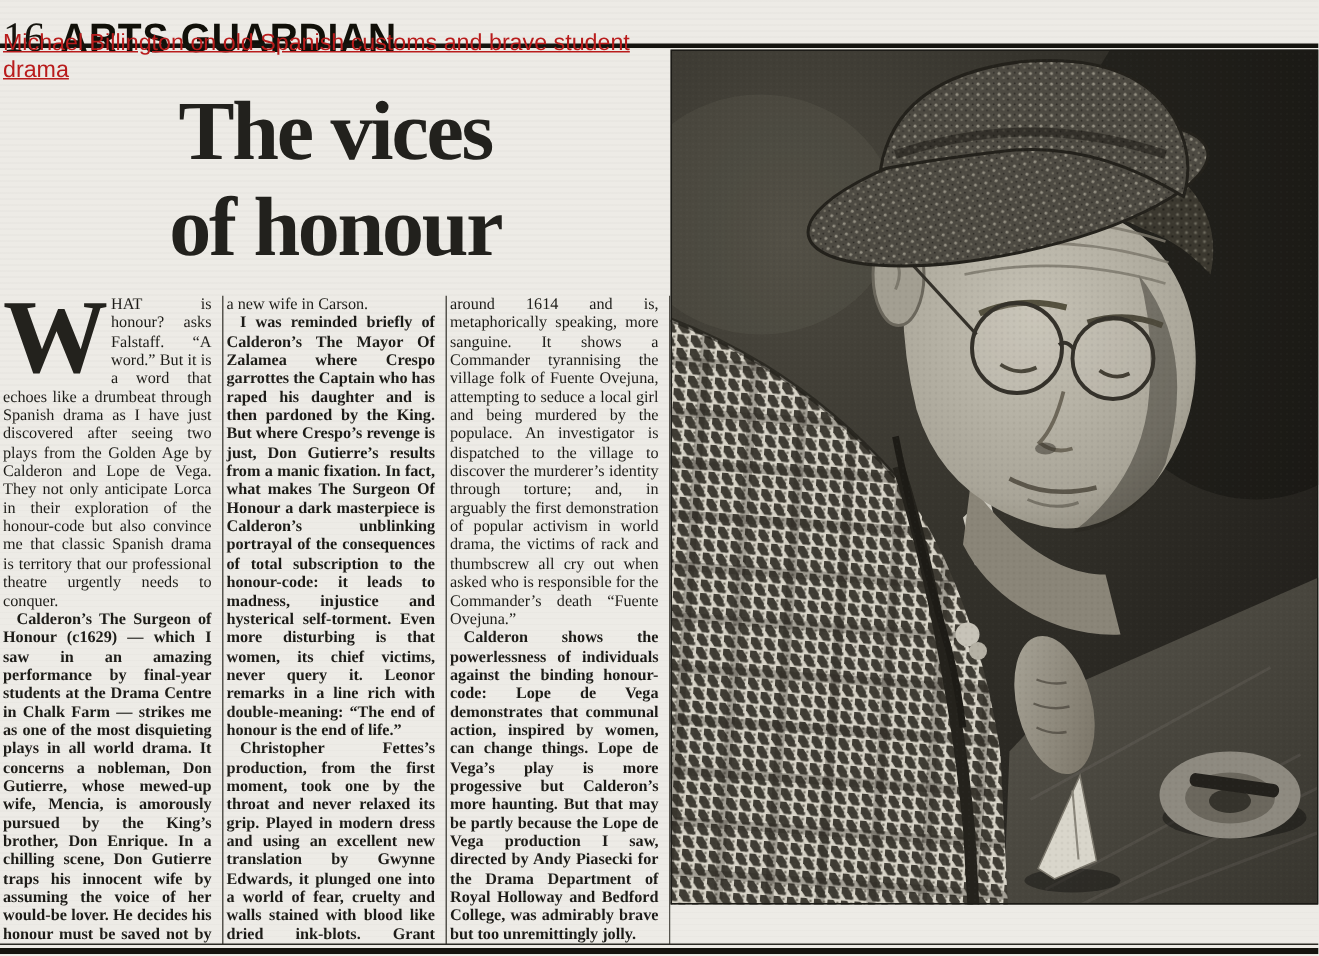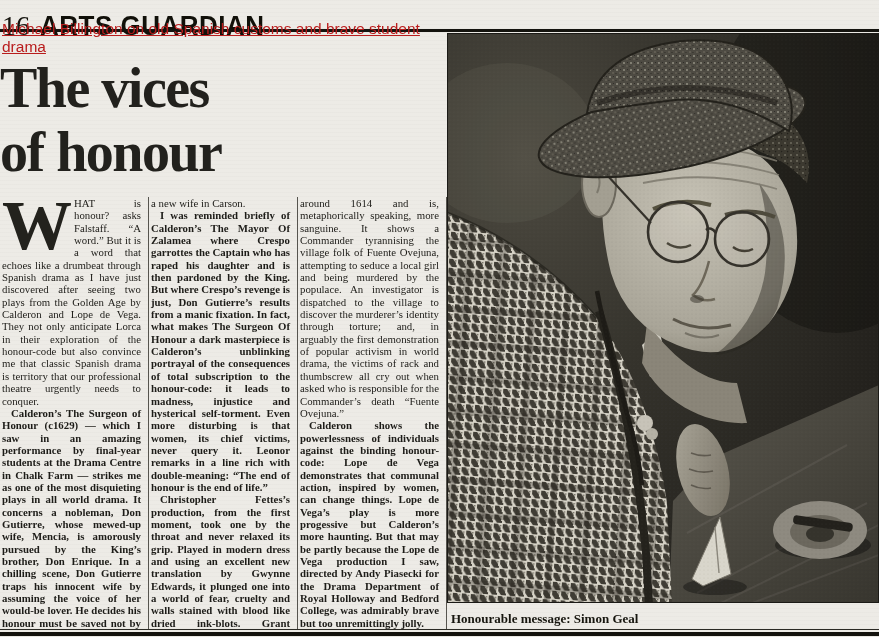--- a/index.html
+++ b/index.html
@@ -30,20 +30,21 @@
   .kicker{
     position:absolute;left:2px;top:20px;width:440px;
     font:400 15.5px/18px "Liberation Sans",sans-serif;color:#b91c1c;text-decoration:underline;
   }
 
   
   .headline{
     position:absolute;left:0;top:56px;margin:0;width:447px;
     font:700 56px/64px "Liberation Serif",serif;color:#22211d;
     letter-spacing:-1.5px;
+    text-align:center;
   }
   .hl-line{display:block;}
 
   
   .columns{
     position:absolute;left:0;top:197px;width:447px;height:433px;
     display:flex;overflow:hidden;
   }
   .col{
     width:149px;box-sizing:border-box;
@@ -248,18 +249,17 @@
         <ellipse cx="373" cy="499" rx="30" ry="17" fill="#6b675d"></ellipse>
         <ellipse cx="373" cy="501" rx="14" ry="8" fill="#35332c"></ellipse>
         <rect x="346" y="486" width="60" height="9" rx="4" transform="rotate(8 376 490)" fill="#23211c"></rect>
       </g>
 
       <rect x="0" y="0" width="432" height="570" fill="url(#grain)"></rect>
       <rect x="0" y="0" width="432" height="570" fill="none" stroke="#1b1a16" stroke-width="2"></rect>
     </svg>
   </figure>
 
-  <div class="caption">Honourable message: Simon Geal</div>
 
   <div class="bottom-rule-thin"></div>
   <div class="bottom-rule-thick"></div>
 
 </div>
 
 </body></html>

